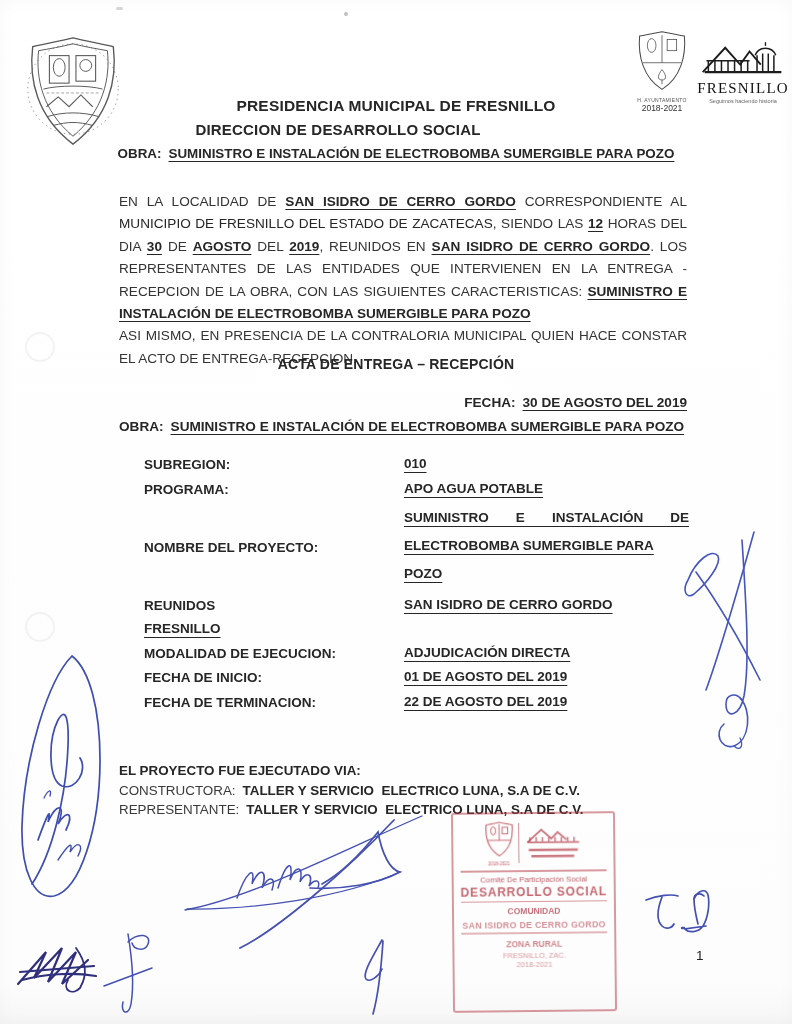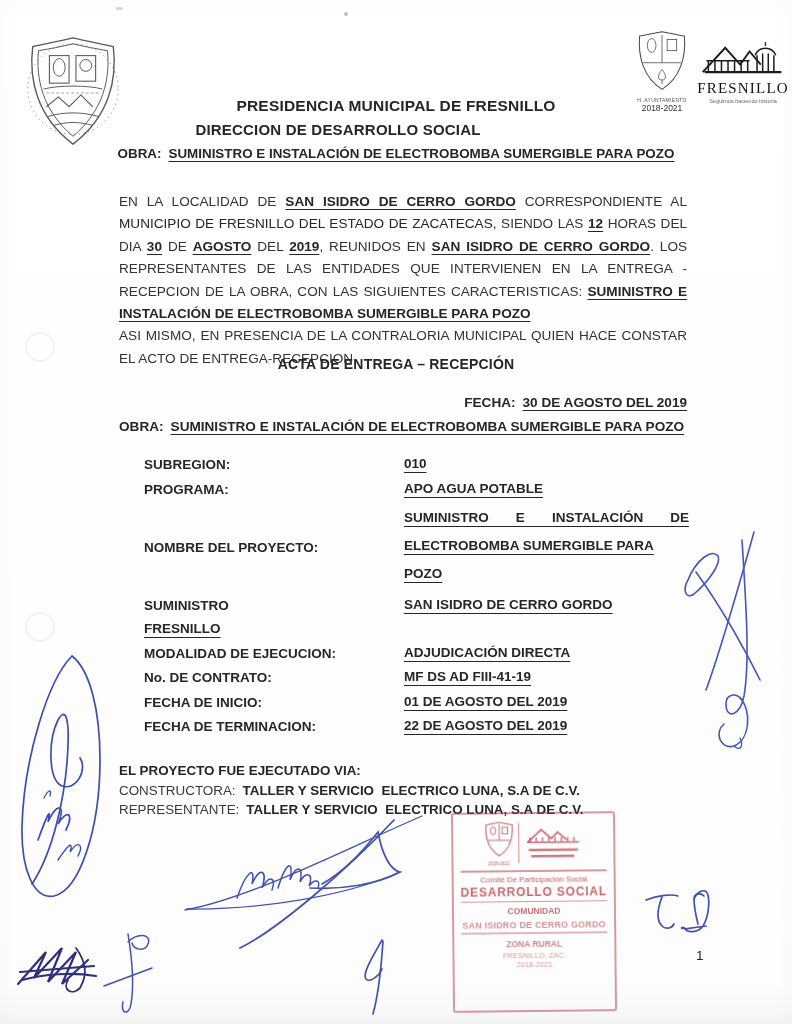--- a/index.html
+++ b/index.html
@@ -158,33 +158,29 @@
       <span class="valc rowpad"><span class="val">APO AGUA POTABLE</span></span>
     </div>
     <div class="frow two">
       <span class="lab">NOMBRE DEL PROYECTO:</span>
       <span class="valc">
         <span class="vline vjust val">SUMINISTRO E INSTALACIÓN DE</span>
         <span class="vline val">ELECTROBOMBA SUMERGIBLE PARA POZO</span>
       </span>
     </div>
     <div class="frow">
-      <span class="lab">SUMINISTRO</span>
+      <span class="lab">REUNIDOS</span>
       <span class="valc rowpad"><span class="val">SAN ISIDRO DE CERRO GORDO</span></span>
     </div>
     <div class="frow">
       <span class="valc rowpad"><span class="val">FRESNILLO</span></span>
     </div>
     <div class="frow">
       <span class="lab">MODALIDAD DE EJECUCION:</span>
       <span class="valc rowpad"><span class="val">ADJUDICACIÓN DIRECTA</span></span>
-    </div>
-    <div class="frow">
-      <span class="lab">No. DE CONTRATO:</span>
-      <span class="valc rowpad"><span class="val">MF DS AD FIII-41-19</span></span>
     </div>
     <div class="frow">
       <span class="lab">FECHA DE INICIO:</span>
       <span class="valc rowpad"><span class="val">01 DE AGOSTO DEL 2019</span></span>
     </div>
     <div class="frow">
       <span class="lab">FECHA DE TERMINACION:</span>
       <span class="valc rowpad"><span class="val">22 DE AGOSTO DEL 2019</span></span>
     </div>
   </div>

